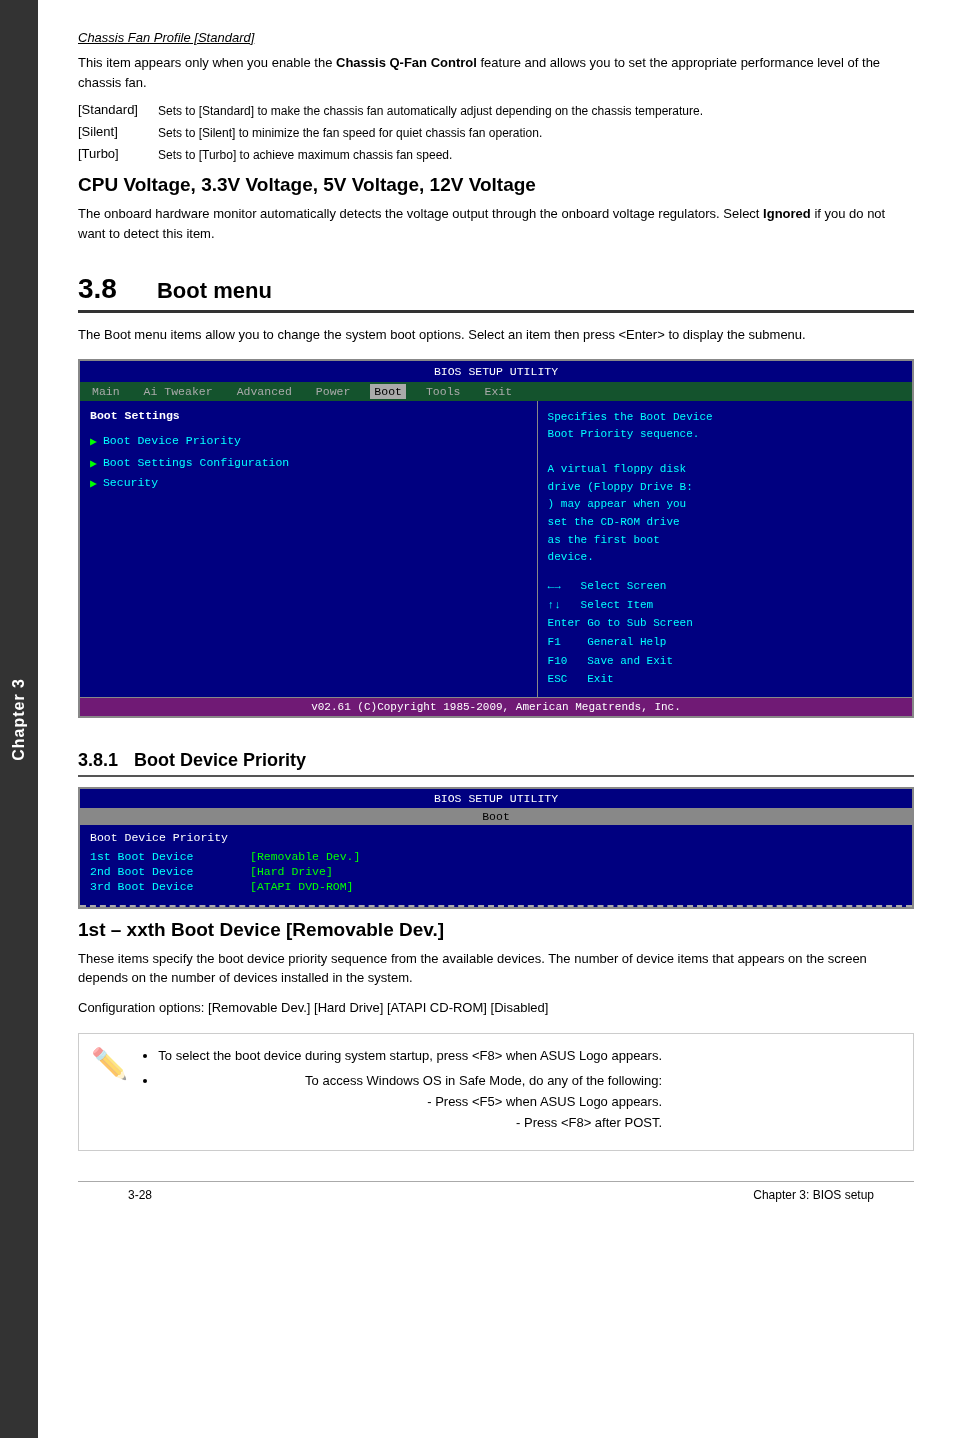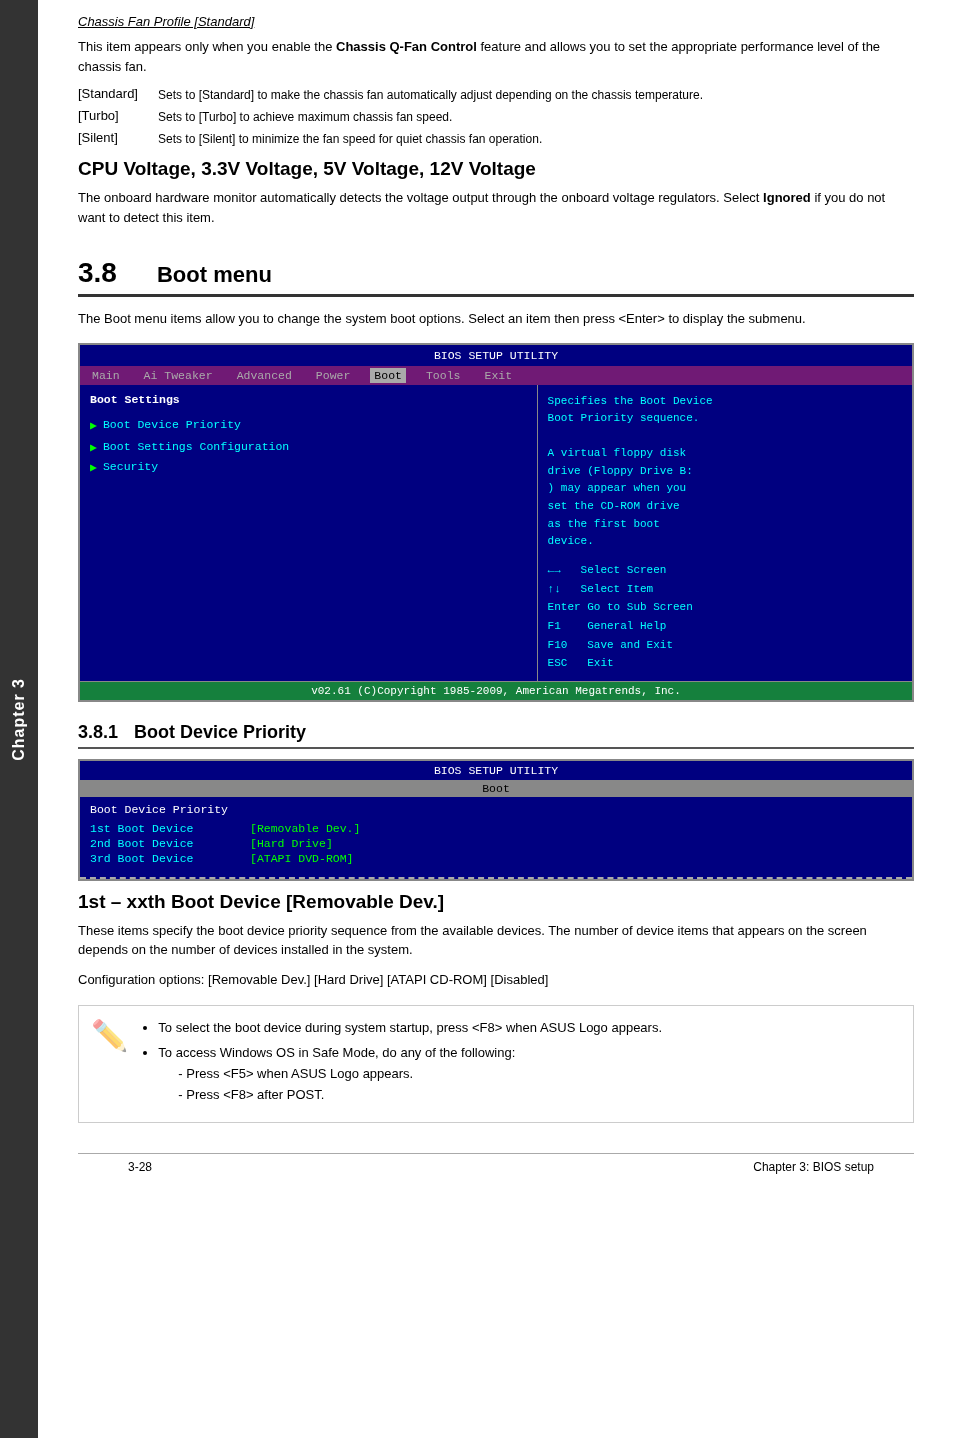--- a/index.html
+++ b/index.html
@@ -33,21 +33,21 @@
       color: #fff;
       font-size: 16px;
       font-weight: bold;
       writing-mode: vertical-rl;
       transform: rotate(180deg);
       letter-spacing: 1px;
     }
 
     .content {
       flex: 1;
-      padding: 14px 40px 30px 40px;
+      padding: 30px 40px 30px 40px;
     }
 
     .chassis-title {
       font-style: italic;
       text-decoration: underline;
       font-size: 13px;
       margin-bottom: 8px;
     }
 
     .para {
@@ -121,21 +121,21 @@
       text-align: center;
       background: #000080;
       padding: 4px;
       color: #fff;
       font-family: 'Courier New', monospace;
       font-size: 11.5px;
     }
 
     .bios-menu-bar {
       display: flex;
-      background: #701a75;
+      background: #14532d;
       padding: 2px 8px;
       gap: 16px;
     }
 
     .bios-menu-item {
       color: #aaa;
       font-family: 'Courier New', monospace;
       font-size: 11.5px;
       padding: 1px 4px;
     }
@@ -179,21 +179,21 @@
       font-size: 11.5px;
       margin: 6px 0;
     }
 
     .bios-arrow {
       color: #0f0;
       margin-right: 6px;
     }
 
     .bios-footer {
-      background: #15803d;
+      background: #701a75;
       text-align: center;
       padding: 3px;
       font-family: 'Courier New', monospace;
       font-size: 11px;
       color: #fff;
       border-top: 1px solid #888;
     }
 
     
     .bios-screen-small {
@@ -241,21 +241,21 @@
     .bios-dashed-border {
       border-top: 2px dashed #aaa;
       margin-top: 4px;
     }
 
     
     .subsection-title-row {
       display: flex;
       align-items: baseline;
       gap: 16px;
-      margin-top: 20px;
+      margin-top: 32px;
       margin-bottom: 6px;
       border-bottom: 2px solid #555;
       padding-bottom: 4px;
     }
 
     .subsection-num {
       font-size: 18px;
       font-weight: bold;
     }
 
@@ -279,20 +279,21 @@
       opacity: 0.6;
     }
 
     .note-content {
       font-size: 13px;
       line-height: 1.6;
     }
 
     .note-content ul {
       margin-left: 10px;
+      text-align: right;
     }
 
     .note-content li {
       margin-bottom: 4px;
     }
 
     .note-content .indent {
       margin-left: 20px;
     }
 
@@ -335,26 +336,26 @@
       <div class="chassis-title">Chassis Fan Profile [Standard]</div>
       <p class="para">
         This item appears only when you enable the <strong>Chassis Q-Fan Control</strong> feature and allows you to set the appropriate performance level of the chassis fan.
       </p>
       <div class="definition-table">
         <div class="def-row">
           <span class="def-term">[Standard]</span>
           <span class="def-desc">Sets to [Standard] to make the chassis fan automatically adjust depending on the chassis temperature.</span>
         </div>
         <div class="def-row">
+          <span class="def-term">[Silent]</span>
+          <span class="def-desc">Sets to [Silent] to minimize the fan speed for quiet chassis fan operation.</span>
+        </div>
+        <div class="def-row">
           <span class="def-term">[Turbo]</span>
           <span class="def-desc">Sets to [Turbo] to achieve maximum chassis fan speed.</span>
-        </div>
-        <div class="def-row">
-          <span class="def-term">[Silent]</span>
-          <span class="def-desc">Sets to [Silent] to minimize the fan speed for quiet chassis fan operation.</span>
         </div>
       </div>
     </div>
 
     <div>
       <div class="section-heading">CPU Voltage, 3.3V Voltage, 5V Voltage, 12V Voltage</div>
       <p class="para">
         The onboard hardware monitor automatically detects the voltage output through the onboard voltage regulators. Select <strong>Ignored</strong> if you do not want to detect this item.
       </p>
     </div>

